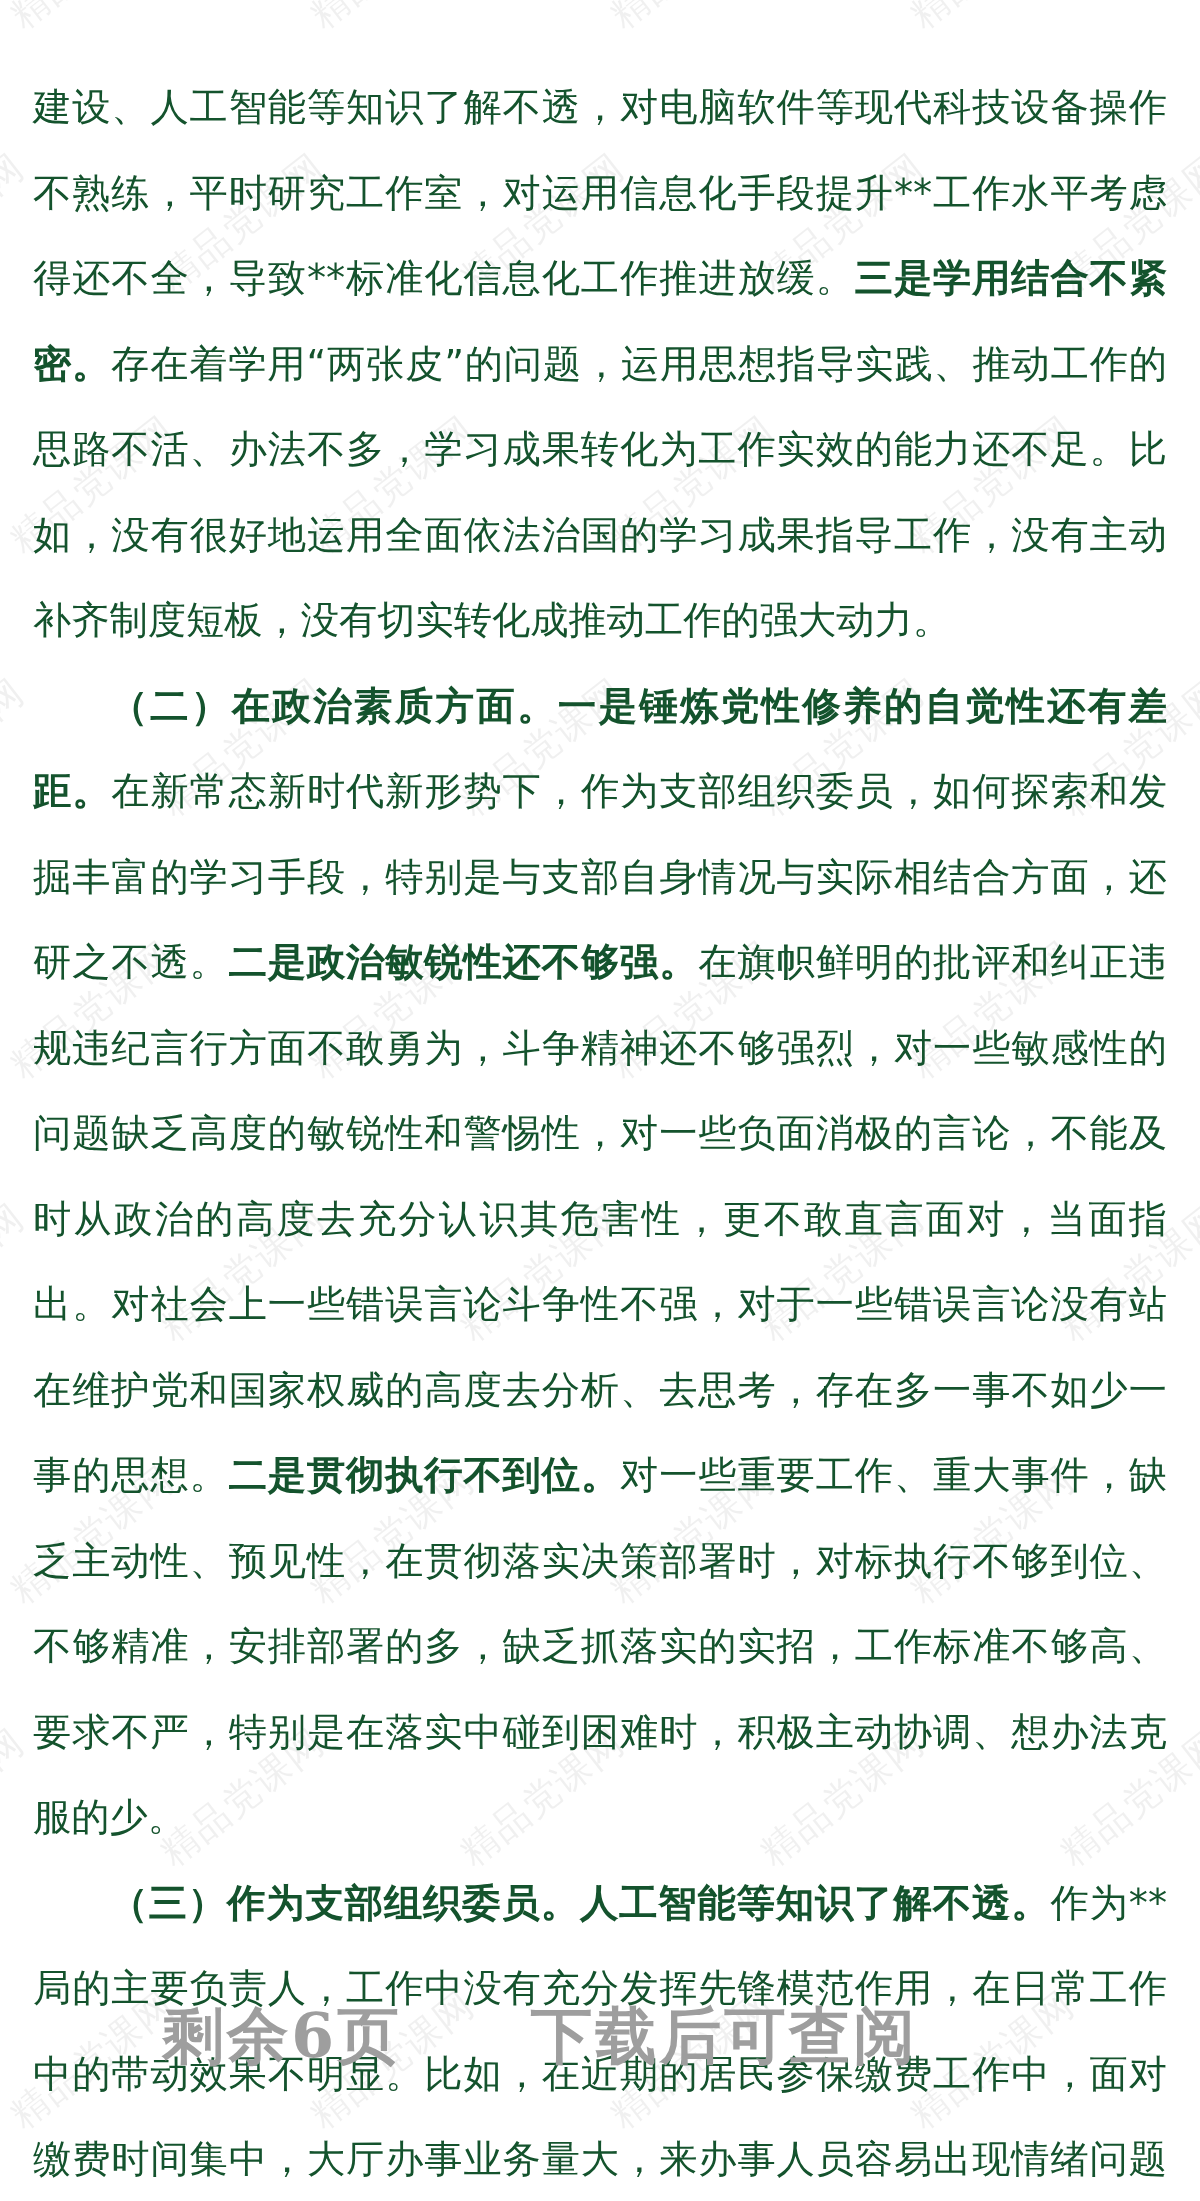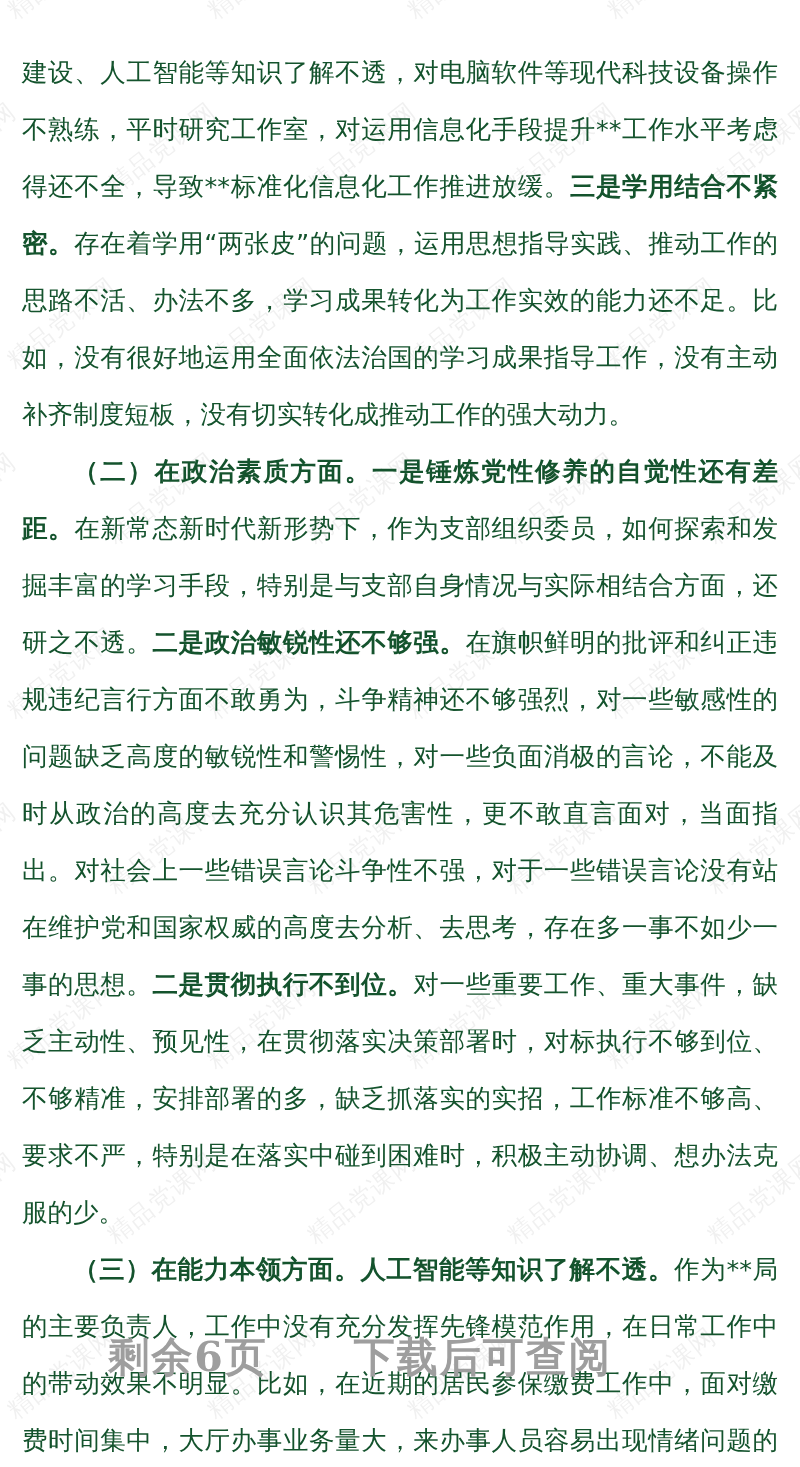--- a/index.html
+++ b/index.html
@@ -134,20 +134,20 @@
       <span class="wm" style="left: 700px; top: 1225px;">精品党课网</span>
       <span class="wm" style="left: 0px; top: 1400px;">精品党课网</span>
       <span class="wm" style="left: 200px; top: 1400px;">精品党课网</span>
       <span class="wm" style="left: 400px; top: 1400px;">精品党课网</span>
       <span class="wm" style="left: 600px; top: 1400px;">精品党课网</span>
     </div>
 
   <div id="doc-body">
       <p class="para"><span>建设、人工智能等知识了解不透，对电脑软件等现代科技设备操作不熟练，平时研究工作室，对运用信息化手段提升**工作水平考虑得还不全，导致**标准化信息化工作推进放缓。</span><span class="bold">三是学用结合不紧密。</span><span>存在着学用“两张皮”的问题，运用思想指导实践、推动工作的思路不活、办法不多，学习成果转化为工作实效的能力还不足。比如，没有很好地运用全面依法治国的学习成果指导工作，没有主动补齐制度短板，没有切实转化成推动工作的强大动力。</span></p>
       <p class="para indent"><span class="bold">（二）在政治素质方面。</span><span class="bold">一是锤炼党性修养的自觉性还有差距。</span><span>在新常态新时代新形势下，作为支部组织委员，如何探索和发掘丰富的学习手段，特别是与支部自身情况与实际相结合方面，还研之不透。</span><span class="bold">二是政治敏锐性还不够强。</span><span>在旗帜鲜明的批评和纠正违规违纪言行方面不敢勇为，斗争精神还不够强烈，对一些敏感性的问题缺乏高度的敏锐性和警惕性，对一些负面消极的言论，不能及时从政治的高度去充分认识其危害性，更不敢直言面对，当面指出。对社会上一些错误言论斗争性不强，对于一些错误言论没有站在维护党和国家权威的高度去分析、去思考，存在多一事不如少一事的思想。</span><span class="bold">二是贯彻执行不到位。</span><span>对一些重要工作、重大事件，缺乏主动性、预见性，在贯彻落实决策部署时，对标执行不够到位、不够精准，安排部署的多，缺乏抓落实的实招，工作标准不够高、要求不严，特别是在落实中碰到困难时，积极主动协调、想办法克服的少。</span></p>
-      <p class="para indent"><span class="bold">（三）在能力本领方面。</span><span class="bold">人工智能等知识了解不透。</span><span>作为**局的主要负责人，工作中没有充分发挥先锋模范作用，在日常工作中的带动效果不明显。比如，在近期的居民参保缴费工作中，面对缴费时间集中，大厅办事业务量大，来办事人员容易出现情绪问题的现状，不愿亲临现场协调工作，只是安</span></p>
+      <p class="para indent"><span class="bold">（三）作为支部组织委员。</span><span class="bold">人工智能等知识了解不透。</span><span>作为**局的主要负责人，工作中没有充分发挥先锋模范作用，在日常工作中的带动效果不明显。比如，在近期的居民参保缴费工作中，面对缴费时间集中，大厅办事业务量大，来办事人员容易出现情绪问题的现状，不愿亲临现场协调工作，只是安</span></p>
     </div>
 
   <div id="footer-banner">
     <span class="ftxt" style="color: rgb(158, 158, 158);">剩余6页　　下载后可查阅</span>
   </div>
 
 </div>
 
 </body></html>

